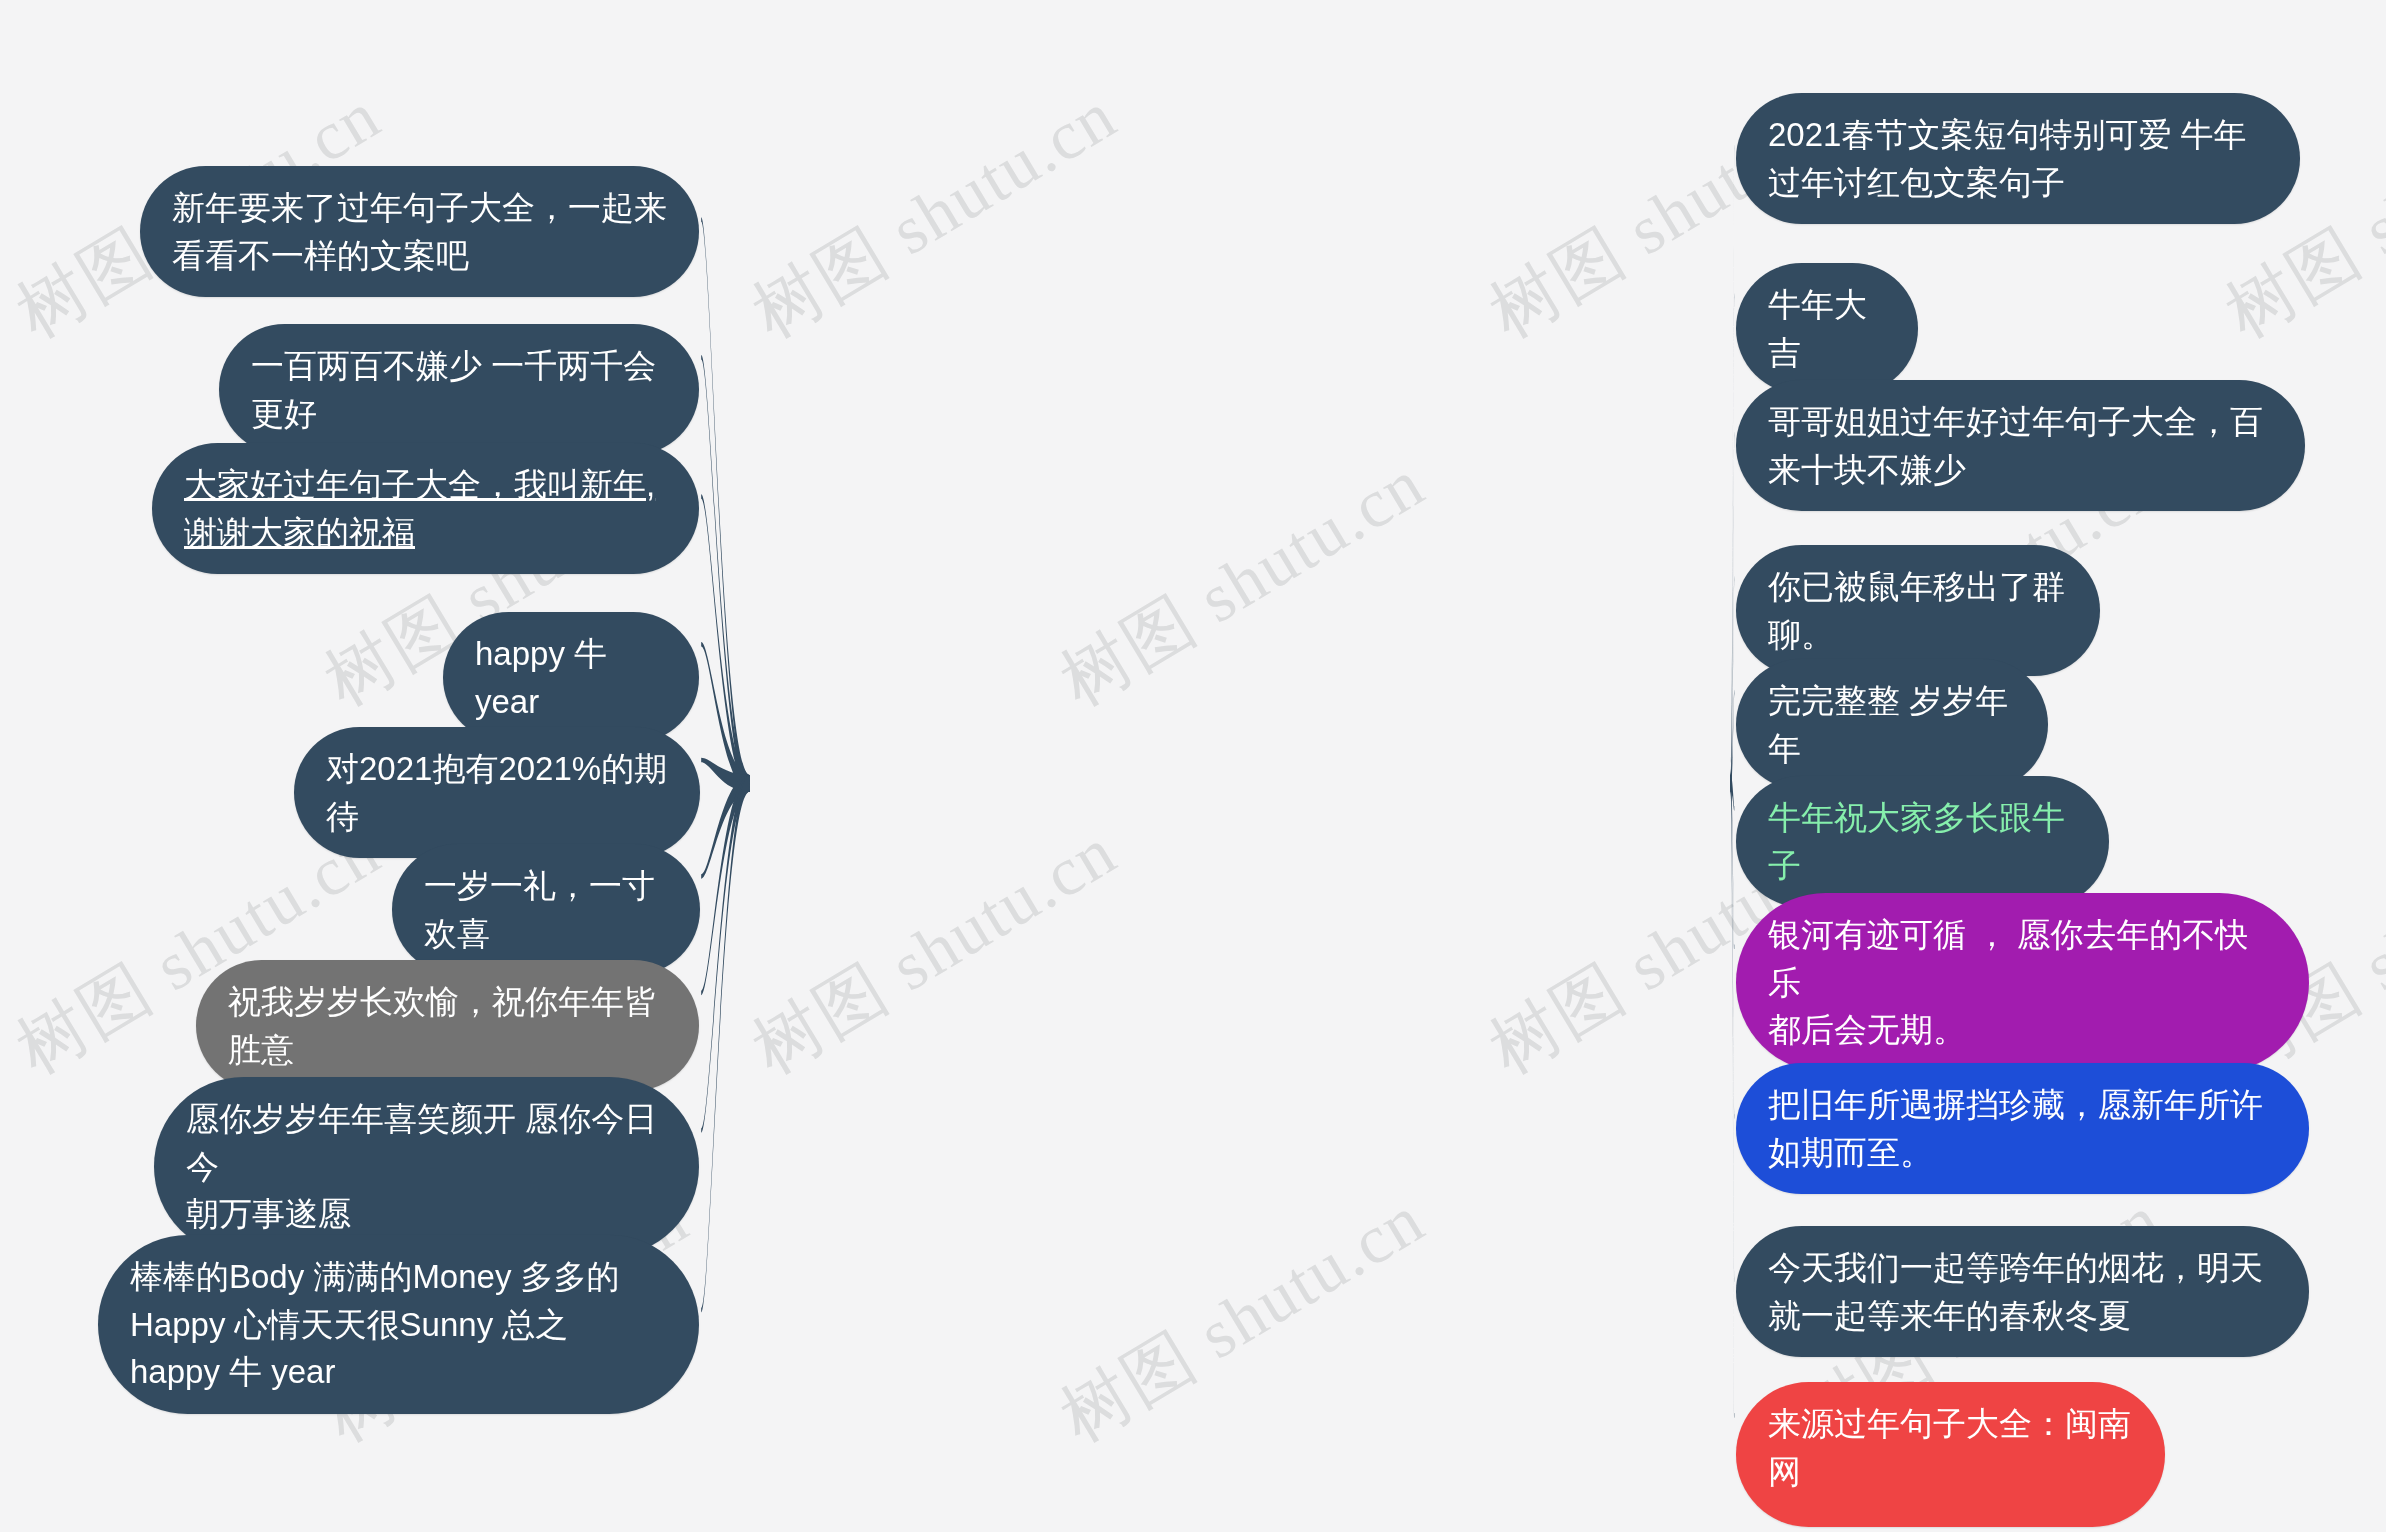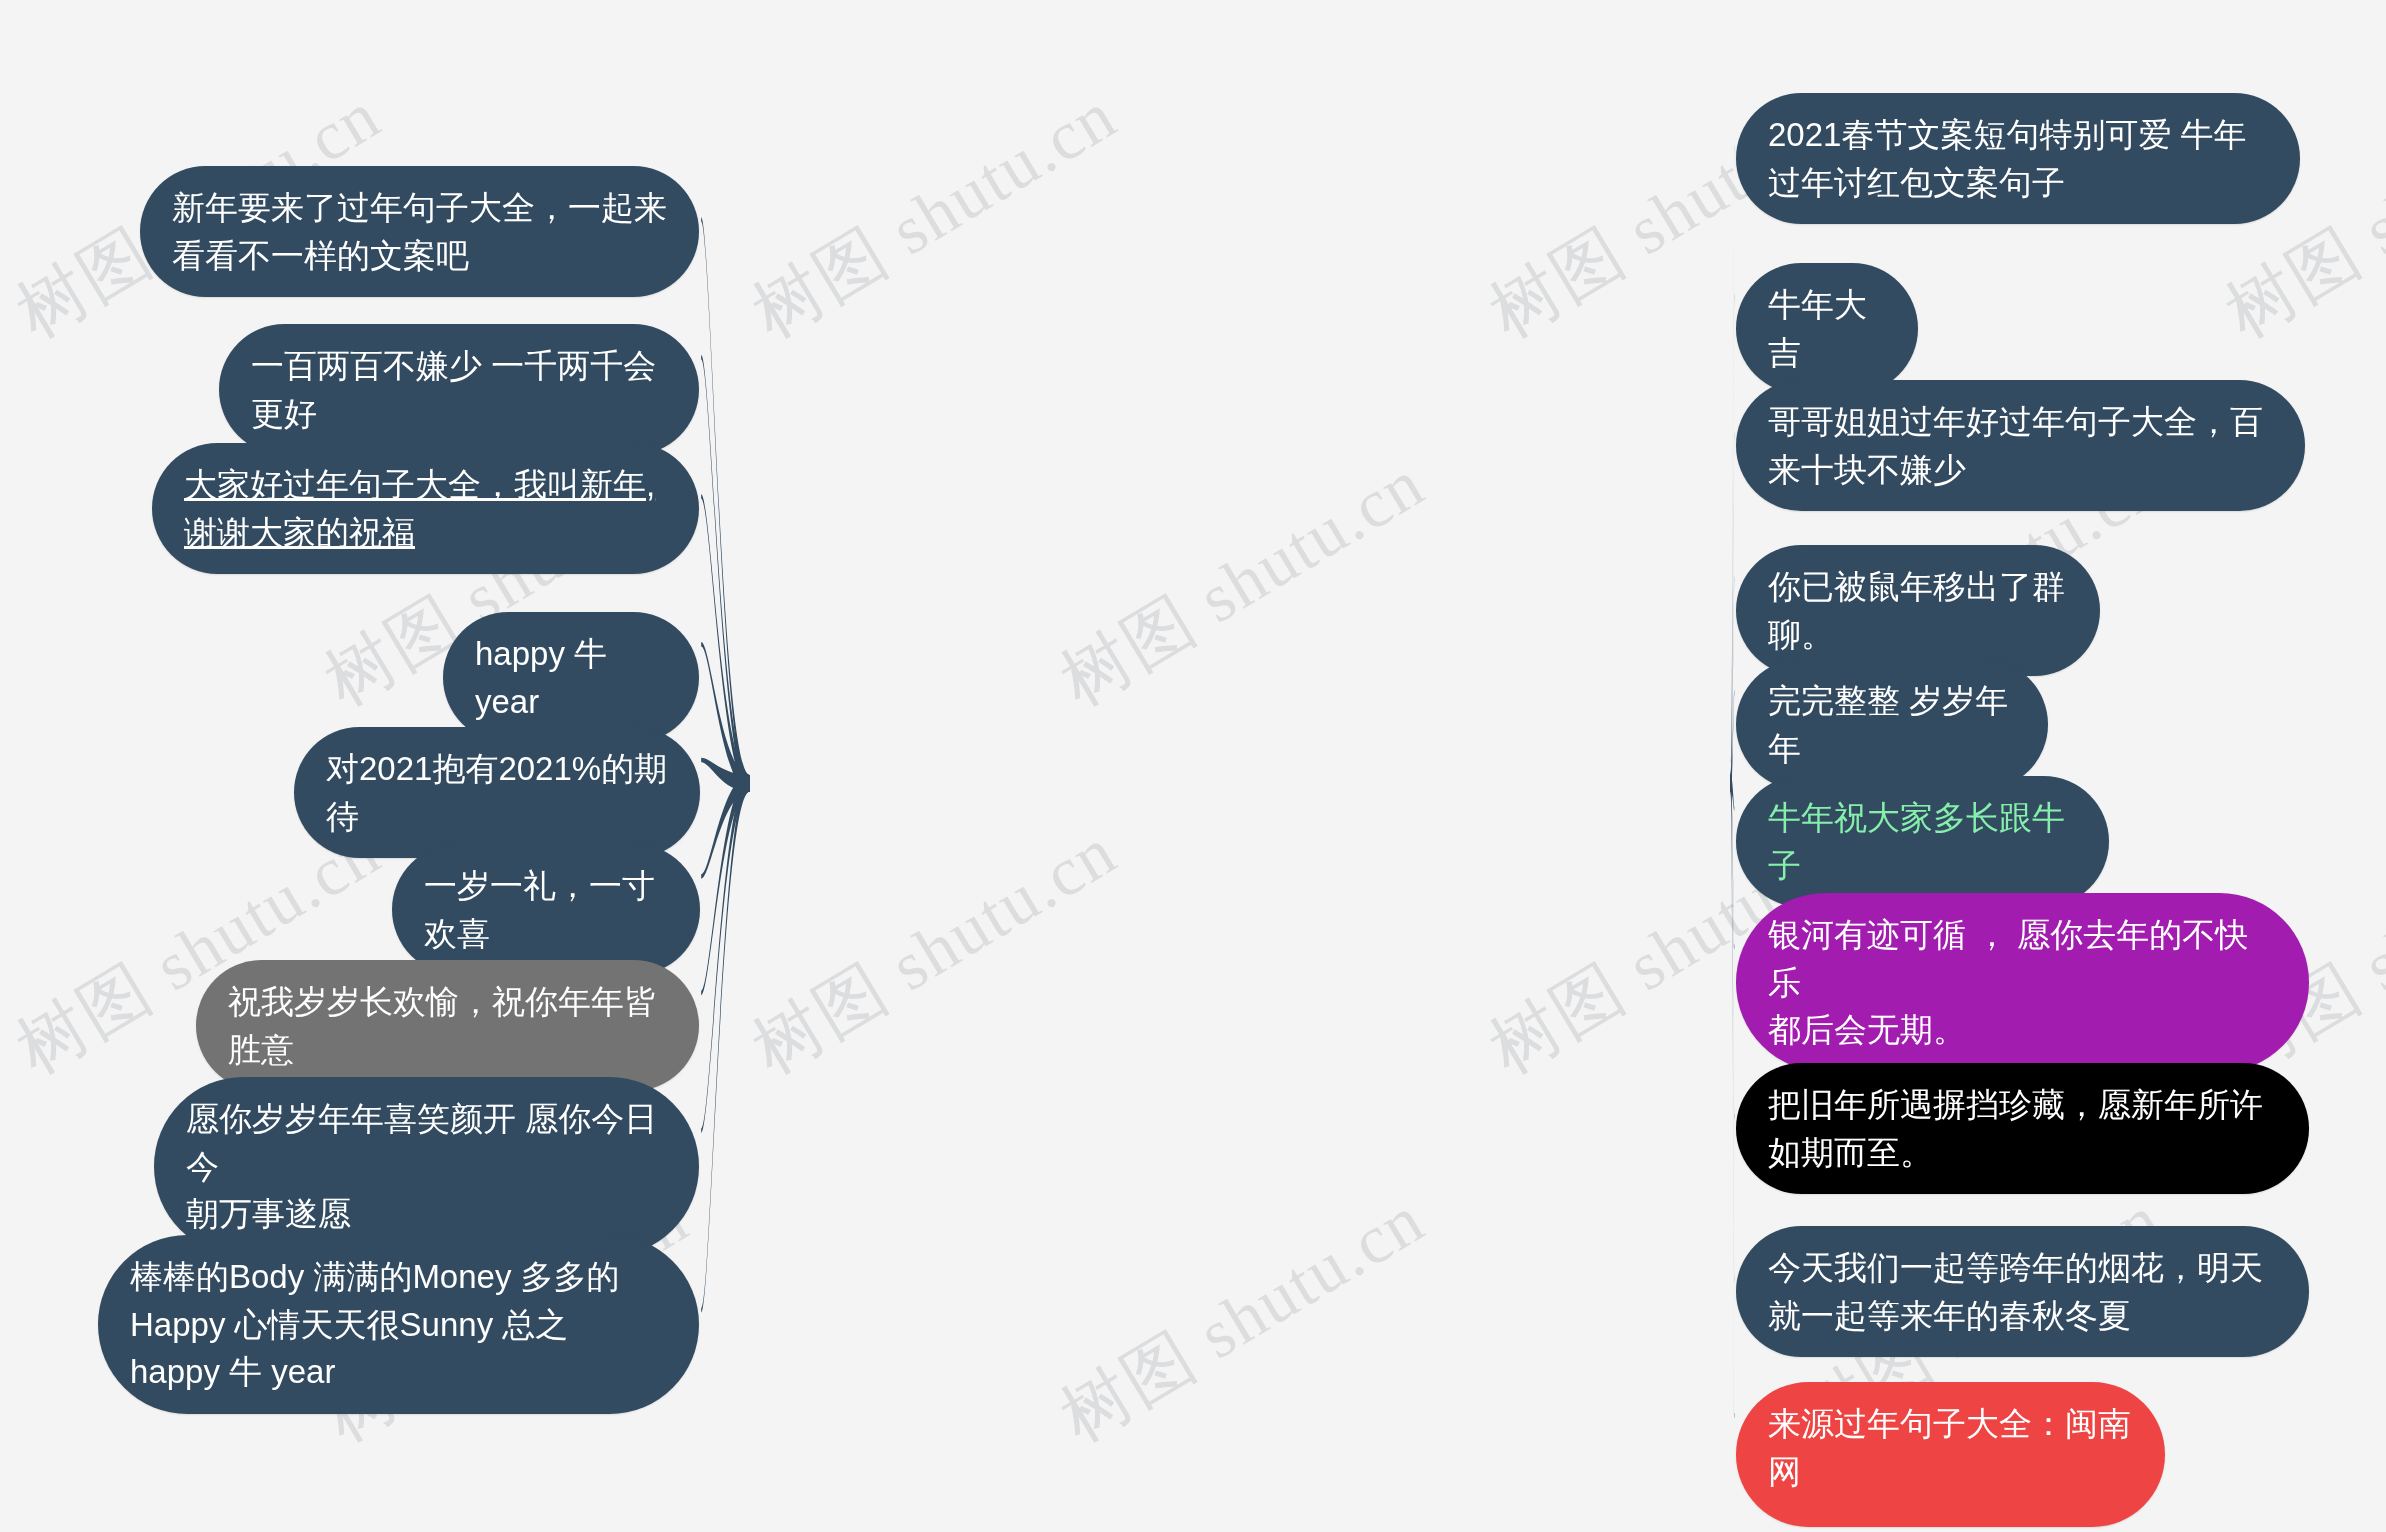--- a/index.html
+++ b/index.html
@@ -151,21 +151,21 @@
       <div class="node right" style="left: 1736px; top: 93px; width: 564px; min-height: 107px; background: rgb(51, 75, 96); color: rgb(255, 255, 255);">2021春节文案短句特别可爱 牛年
 过年讨红包文案句子</div>
       <div class="node right" style="left: 1736px; top: 263px; width: 182px; min-height: 65px; background: rgb(51, 75, 96); color: rgb(255, 255, 255); padding-top: 17.7px; padding-bottom: 17.7px;">牛年大吉</div>
       <div class="node right" style="left: 1736px; top: 380px; width: 569px; min-height: 107px; background: rgb(51, 75, 96); color: rgb(255, 255, 255);">哥哥姐姐过年好过年句子大全，百
 来十块不嫌少</div>
       <div class="node right" style="left: 1736px; top: 545px; width: 364px; min-height: 65px; background: rgb(51, 75, 96); color: rgb(255, 255, 255); padding-top: 17.7px; padding-bottom: 17.7px;">你已被鼠年移出了群聊。</div>
       <div class="node right" style="left: 1736px; top: 659px; width: 312px; min-height: 65px; background: rgb(51, 75, 96); color: rgb(255, 255, 255); padding-top: 17.7px; padding-bottom: 17.7px;">完完整整 岁岁年年</div>
       <div class="node right" style="left: 1736px; top: 776px; width: 373px; min-height: 65px; background: rgb(51, 75, 96); color: #86efac; padding-top: 17.7px; padding-bottom: 17.7px;">牛年祝大家多长跟牛子</div>
       <div class="node right" style="left: 1736px; top: 893px; width: 573px; min-height: 107px; background: #a21caf; color: rgb(255, 255, 255);">银河有迹可循 ， 愿你去年的不快乐
 都后会无期。</div>
-      <div class="node right" style="left: 1736px; top: 1063px; width: 573px; min-height: 107px; background: #000000; color: rgb(255, 255, 255);">把旧年所遇摒挡珍藏，愿新年所许
+      <div class="node right" style="left: 1736px; top: 1063px; width: 573px; min-height: 107px; background: #1d4ed8; color: rgb(255, 255, 255);">把旧年所遇摒挡珍藏，愿新年所许
 如期而至。</div>
       <div class="node right" style="left: 1736px; top: 1226px; width: 573px; min-height: 107px; background: rgb(51, 75, 96); color: rgb(255, 255, 255);">今天我们一起等跨年的烟花，明天
 就一起等来年的春秋冬夏</div>
       <div class="node right" style="left: 1736px; top: 1382px; width: 429px; min-height: 65px; background: #ef4444; color: rgb(255, 255, 255); padding-top: 17.7px; padding-bottom: 32px;">来源过年句子大全：闽南网</div>
     </div>
 
 </div>
 
 
 </body></html>

